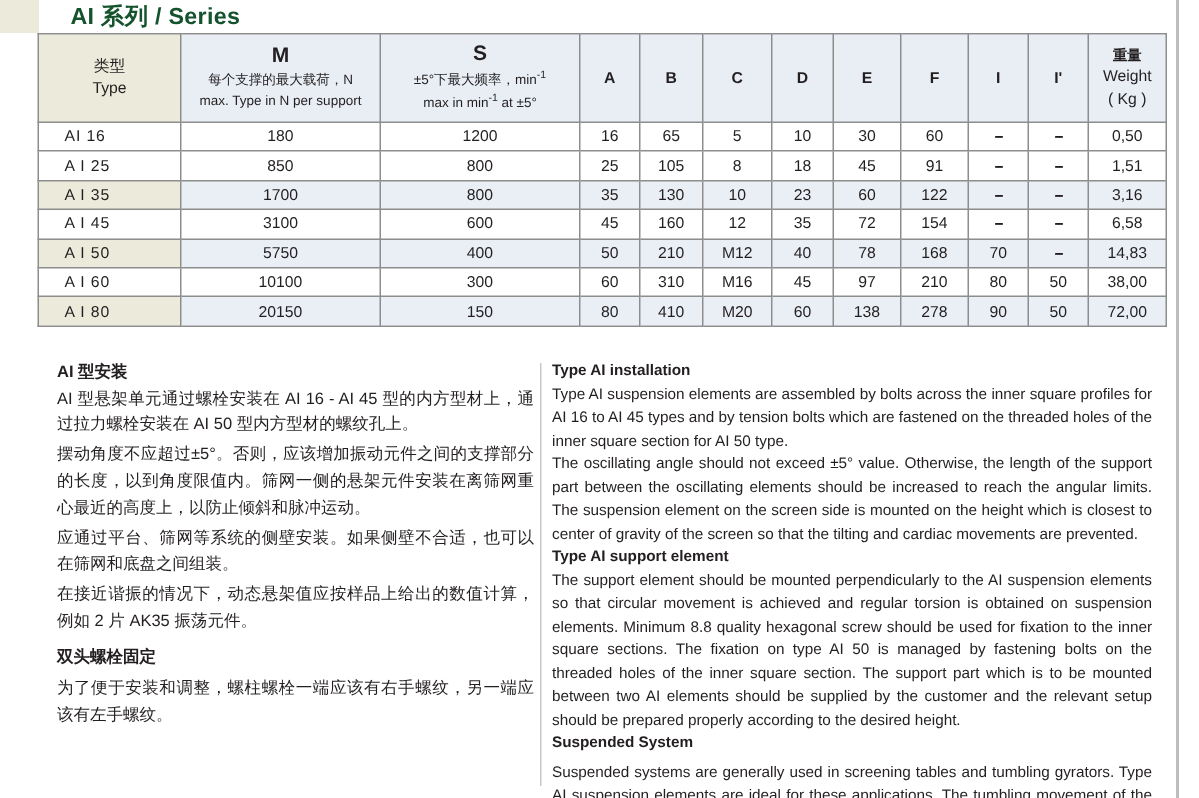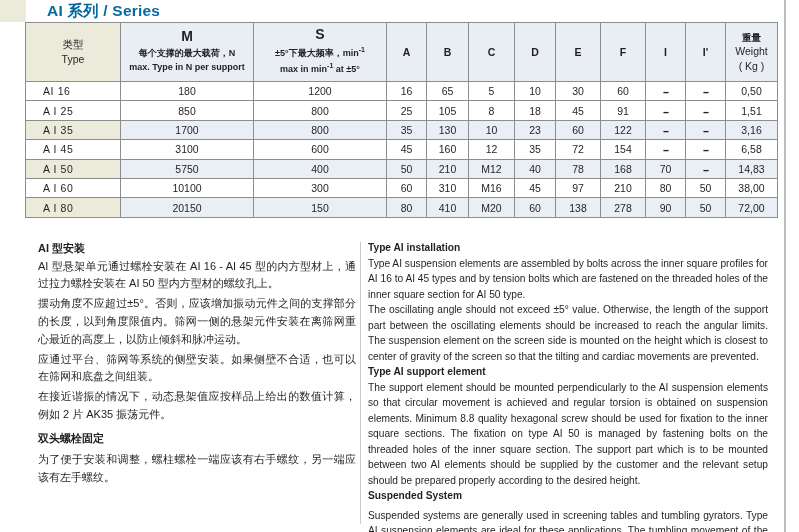--- a/index.html
+++ b/index.html
@@ -42,21 +42,21 @@
     height: 532px;
   }
 
   .title {
     position: absolute;
     left: 47px;
     top: 1px;
     font-size: 15.5px;
     font-weight: bold;
     letter-spacing: .2px;
-    color: #0369a1;
+    color: #14532d;
     white-space: nowrap;
   }
   .title .slash { font-weight: bold; }
 
   
   .table-wrap {
     position: absolute;
     left: 25px;
     top: 22px;
     width: 752px;
@@ -89,21 +89,21 @@
   .big-letter {
     font-size: 14px;
     font-weight: bold;
     display: block;
     line-height: 1.1;
     margin-bottom: 2px;
   }
   .sub-line {
     display: block;
     font-size: 9px;
-    font-weight: bold;
+    font-weight: normal;
     line-height: 1.55;
     white-space: nowrap;
   }
   .w-head {
     font-size: 9.5px;
     line-height: 1.4;
     font-weight: normal;
   }
   .w-head b { font-weight: bold; font-size: 9.5px; display:block; }
 

